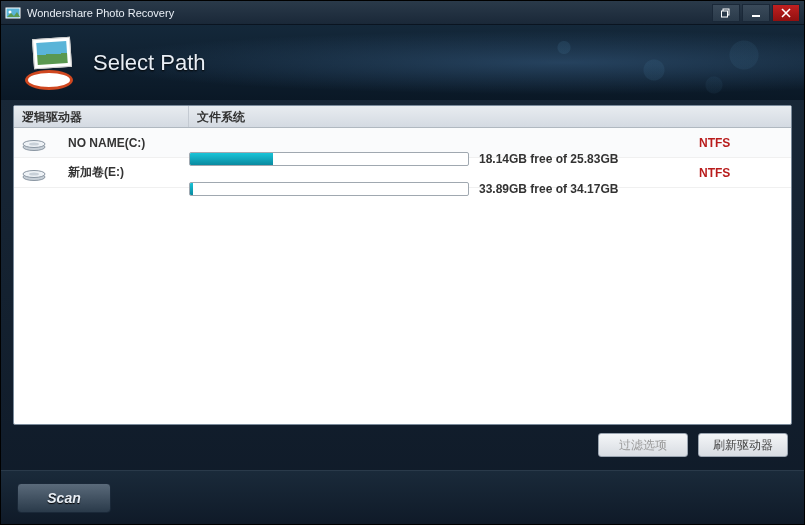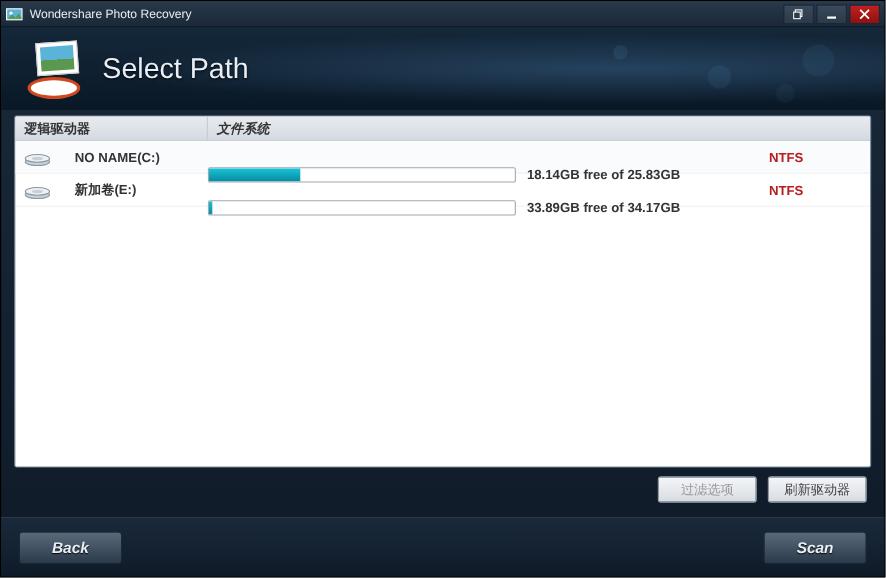--- a/index.html
+++ b/index.html
@@ -15,29 +15,29 @@
 .tb-btn { width: 28px; height: 18px; background: linear-gradient(180deg, #3a4a5a, #2a3a4a); border: 1px solid #1a2838; display: flex; align-items: center; justify-content: center; cursor: pointer; color: #fff; font-size: 10px; }
 .tb-btn.close { background: linear-gradient(180deg, #c02020, #901010); }
 .tb-btn svg { width: 10px; height: 10px; }
 
 .header { height: 75px; background: radial-gradient(ellipse at 70% 50%, rgba(60,100,140,0.5), transparent 60%), linear-gradient(180deg, #14283a 0%, #0a1826 100%); display: flex; align-items: center; padding: 0 18px; position: relative; overflow: hidden; }
 .header::after { content: ""; position: absolute; right: 0; top: 0; bottom: 0; width: 300px; background: radial-gradient(circle at 20% 30%, rgba(80,140,180,0.15) 0 6px, transparent 7px), radial-gradient(circle at 50% 60%, rgba(80,140,180,0.12) 0 10px, transparent 11px), radial-gradient(circle at 80% 40%, rgba(80,140,180,0.1) 0 14px, transparent 15px), radial-gradient(circle at 70% 80%, rgba(80,140,180,0.08) 0 8px, transparent 9px); pointer-events:none; }
 .header-icon { width: 60px; height: 54px; margin-right: 14px; position: relative; }
 .header-icon .ring { position: absolute; width: 48px; height: 20px; border: 3px solid #d04820; border-radius: 50%; bottom: 0; left: 6px; background: #fff; }
 .header-icon .photo { position: absolute; width: 38px; height: 30px; background: #fff; border: 1px solid #ccc; top: 2px; left: 14px; transform: rotate(-4deg); }
 .header-icon .photo::before { content: ""; position: absolute; inset: 3px; background: linear-gradient(180deg, #5ab4d8 55%, #5a9850 55%); }
-.header-title { color: #e8eef5; font-size: 26px; font-weight: normal; text-shadow: 0 1px 2px #000; }
+.header-title { color: #e8eef5; font-size: 22px; font-weight: normal; text-shadow: 0 1px 2px #000; }
 
 .content { position: absolute; top: 104px; left: 12px; right: 12px; height: 320px; background: #fff; border: 1px solid #7a8a9a; border-radius: 2px; overflow: hidden; }
 
 .table-header { display: flex; height: 22px; background: linear-gradient(180deg, #e8ecf0 0%, #d4dae2 100%); border-bottom: 1px solid #b0b8c0; font-size: 12px; color: #333; }
 .th { padding: 3px 8px; border-right: 1px solid #c4cad2; font-weight: bold; }
 .th-name { width: 175px; }
 .th-size { flex: 1; }
-.th-fs { width: 100px; border-right: none; font-style: italic; }
+.th-fs { width: 100px; border-right: none; }
 
 .row { display: flex; align-items: center; height: 30px; border-bottom: 1px solid #f0f0f0; font-size: 12px; cursor: pointer; }
 .row:nth-child(odd) { background: #fafbfc; }
 .cell-name { width: 175px; padding-left: 8px; display: flex; align-items: center; gap: 22px; font-weight: bold; color: #333; }
 .drive-icon { width: 24px; height: 16px; }
 .cell-size { flex: 1; display: flex; align-items: center; gap: 10px; margin-top: 32px; }
 .progress { width: 280px; height: 14px; border: 1px solid #a0a8b0; background: #fff; border-radius: 2px; overflow: hidden; }
 .progress-fill { height: 100%; background: linear-gradient(180deg, #18c4d8 0%, #0a8aa0 100%); }
 .size-text { color: #333; font-weight: bold; font-size: 12px; }
 .cell-fs { width: 100px; padding-left: 8px; font-weight: bold; color: #b91c1c; }
@@ -133,17 +133,16 @@
         </div>
       </div>
   </div>
 
   <div class="sub-buttons">
     <button class="sub-btn" disabled="">过滤选项</button>
     <button class="sub-btn">刷新驱动器</button>
   </div>
 
   <div class="footer">
-    <button class="main-btn">Back</button>
     <button class="main-btn">Scan</button>
   </div>
 
 </div>
 
 </body></html>

